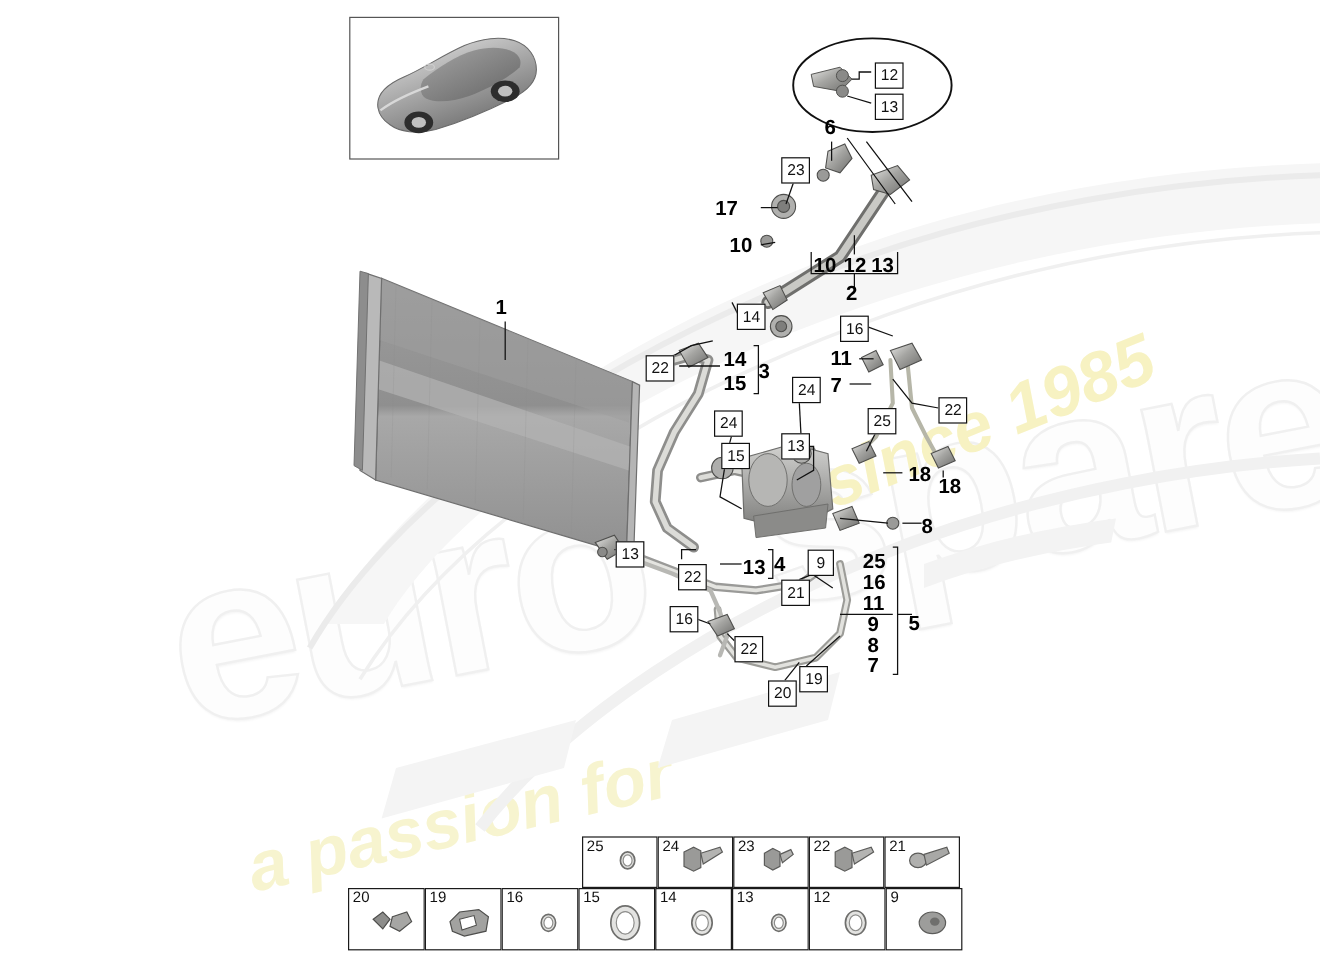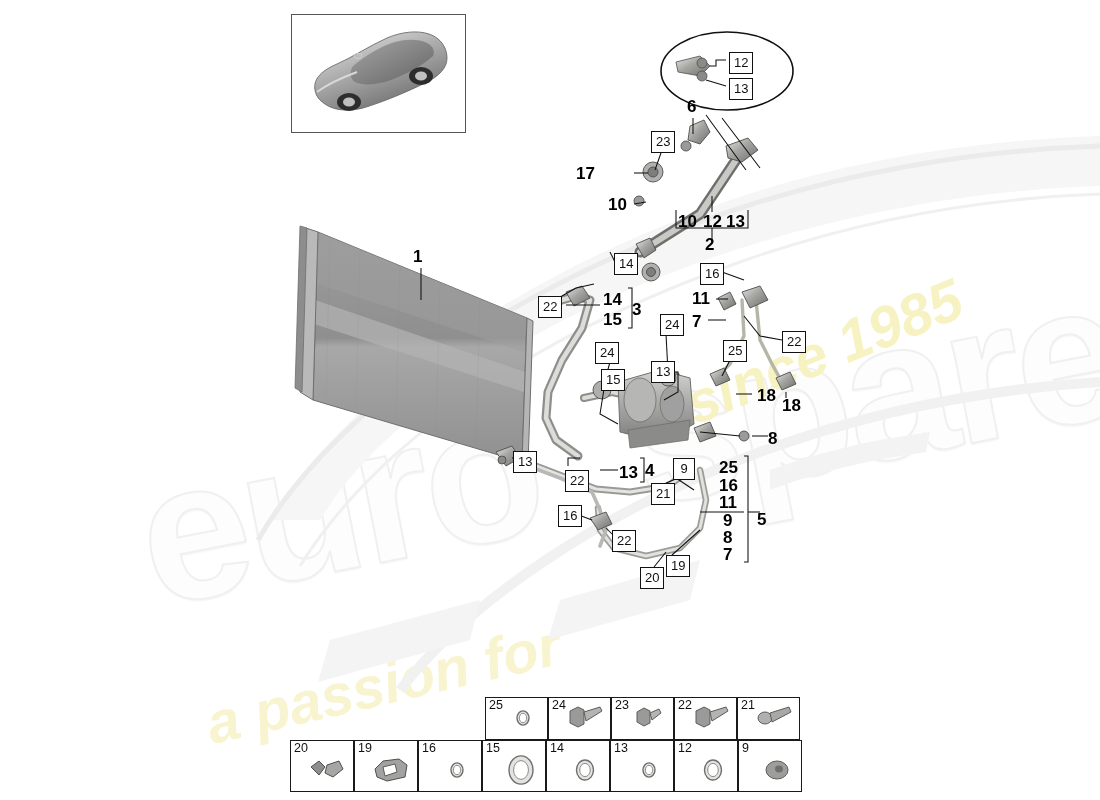--- a/index.html
+++ b/index.html
@@ -287,21 +287,21 @@
         <ellipse cx="126" cy="58" rx="12" ry="9" fill="#2d2d2d"></ellipse>
         <ellipse cx="126" cy="58" rx="6" ry="4.5" fill="#c0c0c0"></ellipse>
         <ellipse cx="63" cy="38" rx="4" ry="2.5" fill="none" stroke="#cfcfcf" stroke-width="1"></ellipse>
       </svg>
     </div>
   </div>
 
   <div id="callout-layer">
       <div class="lbl plainlbl" style="left: 413px; top: 248px;">1</div>
       <div class="lbl plainlbl" style="left: 687px; top: 98px;">6</div>
-      <div class="lbl plainlbl" style="left: 576px; top: 165px;">17</div>
+      <div class="lbl plainlbl" style="left: 596px; top: 165px;">17</div>
       <div class="lbl plainlbl" style="left: 608px; top: 196px;">10</div>
       <div class="lbl plainlbl" style="left: 705px; top: 236px;">2</div>
       <div class="lbl plainlbl" style="left: 678px; top: 213px;">10</div>
       <div class="lbl plainlbl" style="left: 703px; top: 213px;">12</div>
       <div class="lbl plainlbl" style="left: 726px; top: 213px;">13</div>
       <div class="lbl plainlbl" style="left: 603px; top: 291px;">14</div>
       <div class="lbl plainlbl" style="left: 603px; top: 311px;">15</div>
       <div class="lbl plainlbl" style="left: 632px; top: 301px;">3</div>
       <div class="lbl plainlbl" style="left: 692px; top: 290px;">11</div>
       <div class="lbl plainlbl" style="left: 692px; top: 313px;">7</div>

